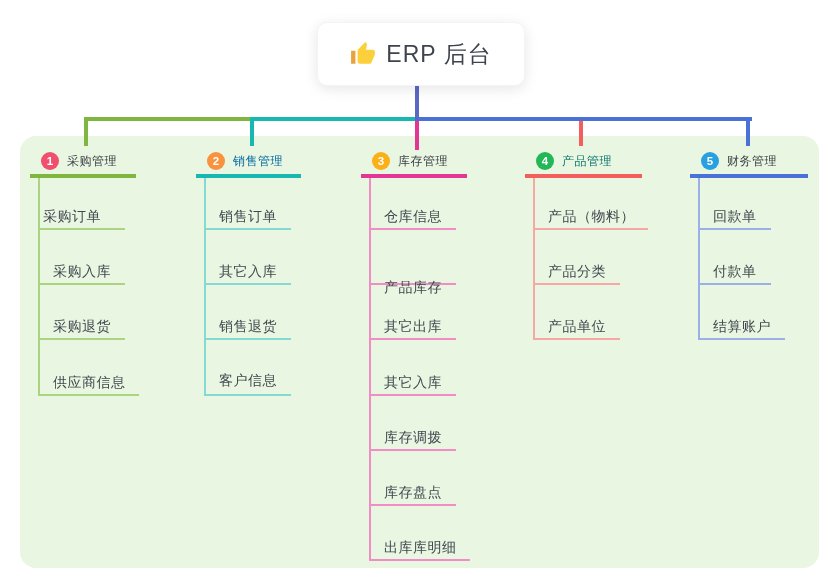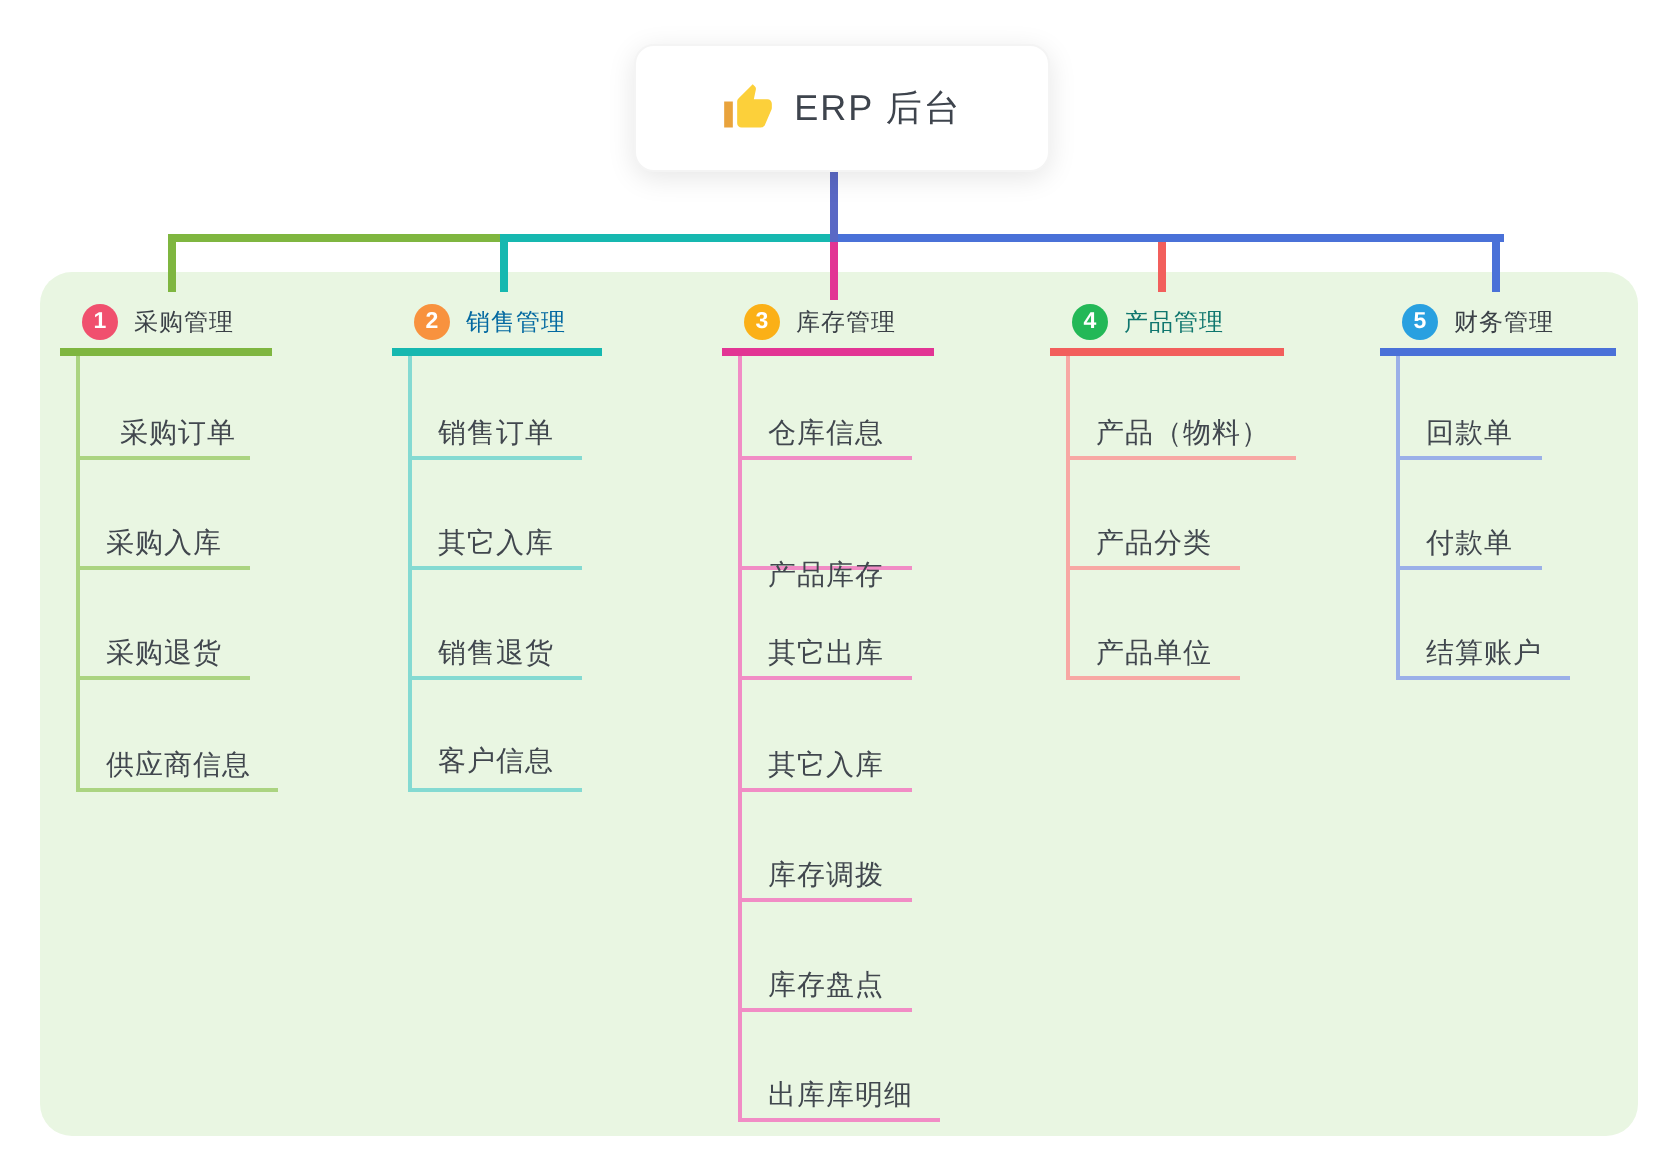--- a/index.html
+++ b/index.html
@@ -10,21 +10,21 @@
   .panel{
     position:absolute;left:20px;top:136px;width:799px;height:432px;
     border-radius:16px;z-index:0;
   }
   .seg{position:absolute;}
   .root-card{
     position:absolute;left:317px;top:22px;width:206px;height:62px;background:#ffffff;
     border-radius:10px;box-shadow:0 3px 14px rgba(0,0,0,0.10);border:1px solid #f4f4f4;
     display:flex;align-items:center;justify-content:center;gap:10px;z-index:5;
   }
-  .root-label{font-size:18px;color:#3e444d;font-weight:500;letter-spacing:1px;}
+  .root-label{font-size:23px;color:#3e444d;font-weight:500;letter-spacing:1px;}
   .hdr{position:absolute;display:flex;align-items:center;gap:8px;height:22px;z-index:4;cursor:default;}
   .badge{
     width:18px;height:18px;border-radius:50%;color:#ffffff;font-size:11.5px;font-weight:600;
     display:flex;align-items:center;justify-content:center;flex:0 0 18px;
   }
   .hdr-label{font-size:12px;color:#3b4147;font-weight:500;letter-spacing:0.5px;white-space:nowrap;}
   .child-label{
     position:absolute;font-size:14px;color:#41474e;letter-spacing:0.5px;line-height:20px;
     height:20px;white-space:nowrap;z-index:4;
   }
@@ -57,21 +57,21 @@
       <div class="seg" style="left: 415px; top: 84px; width: 4px; height: 37px; background: rgb(90, 104, 197); z-index: 4;"></div>
     </div>
   <div id="branches">
       <div class="hdr" style="left: 41px; top: 150px;">
         <span class="badge" style="background: rgb(240, 80, 110);">1</span>
         <span class="hdr-label" style="color: rgb(59, 65, 71);">采购管理</span>
       </div>
       <div class="seg" style="left: 30px; top: 174px; width: 106px; height: 4px; background: rgb(127, 182, 64); z-index: 3;"></div>
       <div class="seg" style="left: 38px; top: 178px; width: 2px; height: 217.6px; background: rgb(171, 212, 129); z-index: 2;"></div>
       <div class="seg" style="left: 38px; top: 228px; width: 86.8px; height: 2px; background: rgb(171, 212, 129); z-index: 2;"></div>
-      <div class="child-label" style="left: 60px; top: 206px; color: rgb(65, 71, 78);">采购订单</div>
+      <div class="child-label" style="left: 43px; top: 206px; color: rgb(65, 71, 78);">采购订单</div>
       <div class="seg" style="left: 38px; top: 283.2px; width: 86.8px; height: 2px; background: rgb(171, 212, 129); z-index: 2;"></div>
       <div class="child-label" style="left: 53px; top: 261.2px; color: rgb(65, 71, 78);">采购入库</div>
       <div class="seg" style="left: 38px; top: 338.4px; width: 86.8px; height: 2px; background: rgb(171, 212, 129); z-index: 2;"></div>
       <div class="child-label" style="left: 53px; top: 316.4px; color: rgb(65, 71, 78);">采购退货</div>
       <div class="seg" style="left: 38px; top: 393.6px; width: 101px; height: 2px; background: rgb(171, 212, 129); z-index: 2;"></div>
       <div class="child-label" style="left: 53px; top: 371.6px; color: rgb(65, 71, 78);">供应商信息</div>
       <div class="hdr" style="left: 207px; top: 150px;">
         <span class="badge" style="background: rgb(248, 146, 62);">2</span>
         <span class="hdr-label" style="color: #0369a1;">销售管理</span>
       </div>

